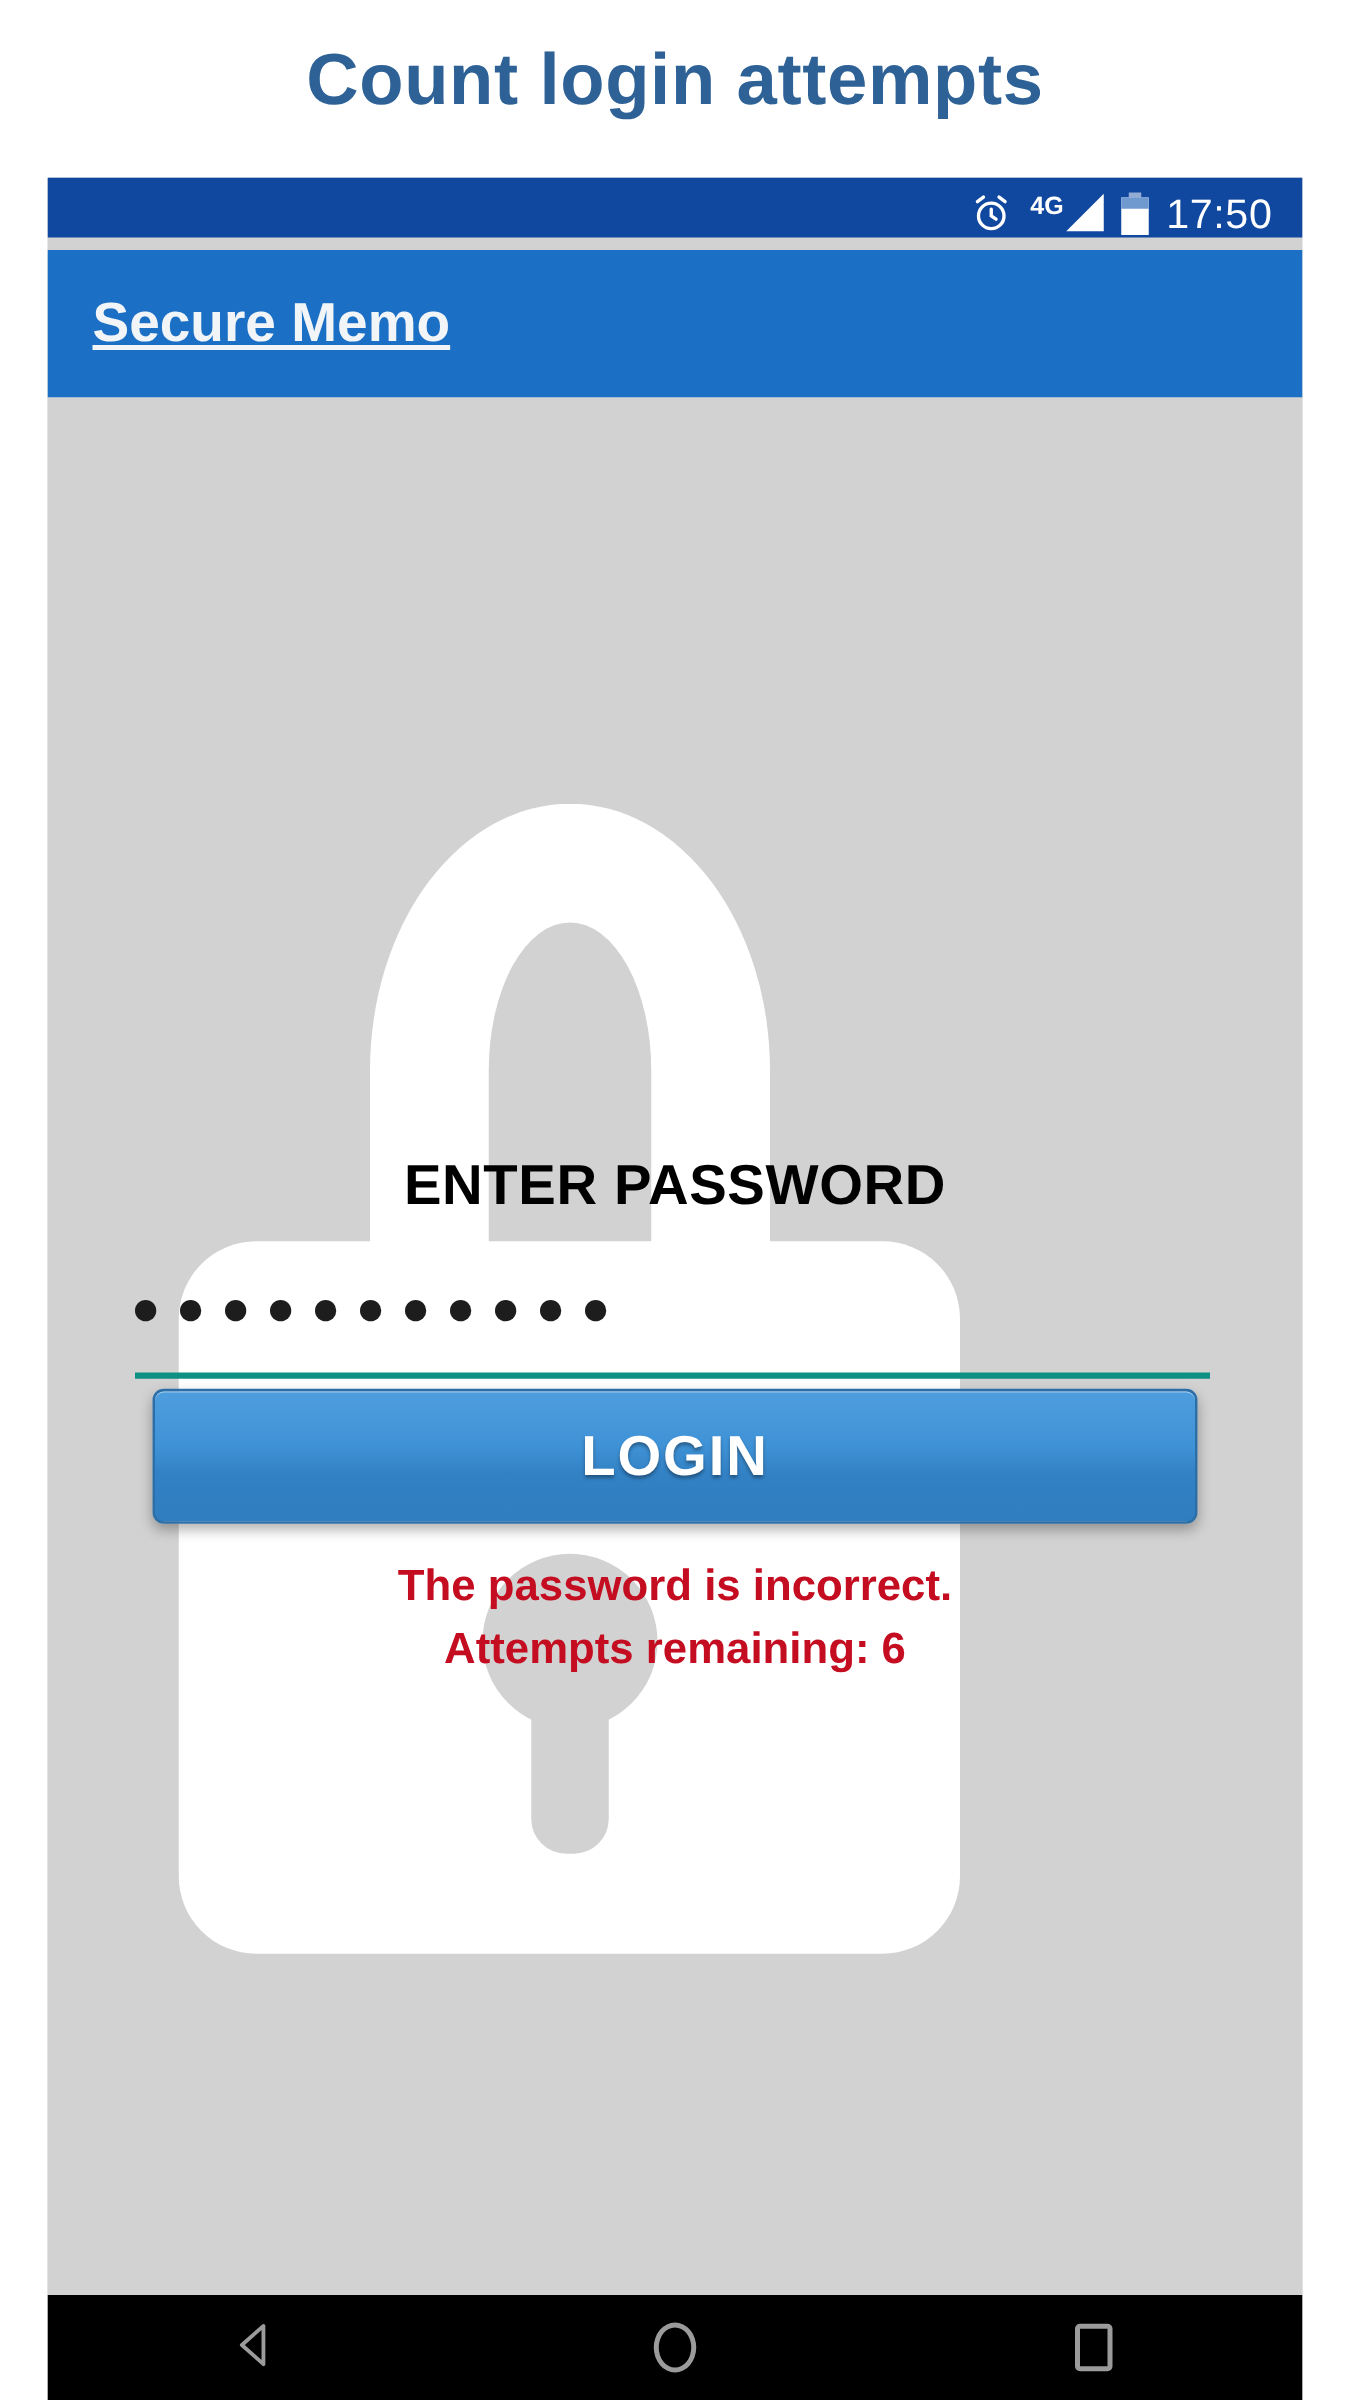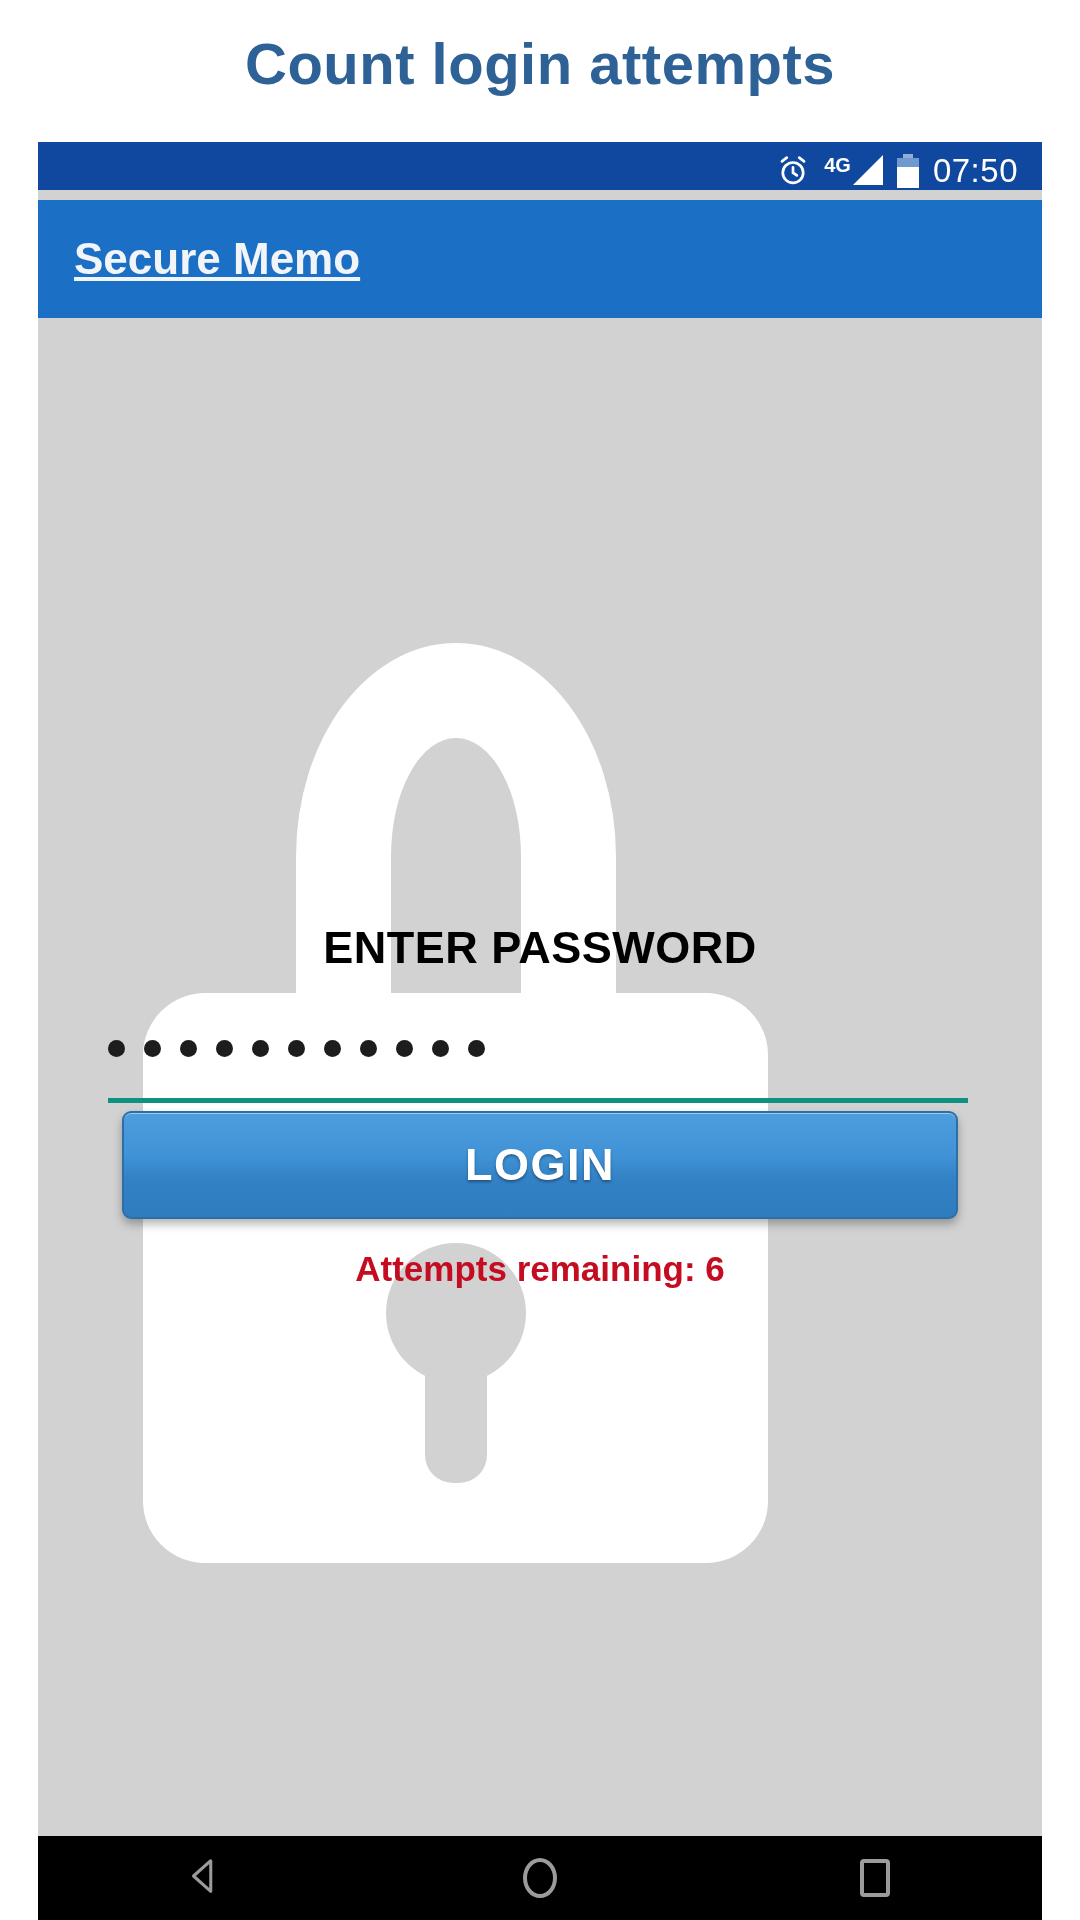--- a/index.html
+++ b/index.html
@@ -205,21 +205,21 @@
           <span class="lbl-4g">4G</span>
           <span class="sig-tri"></span>
         </span>
 
         <span class="icon-batt">
           <span class="cap"></span>
             <span class="shell"></span>
             <span class="used"></span>
         </span>
 
-        <span class="clock-text">07:50</span>
+        <span class="clock-text">17:50</span>
       </div>
     </div>
 
     <div class="appbar">
       <div class="appbar-title">Secure Memo</div>
     </div>
 
     <div class="content">
 
       <div class="lock">
@@ -246,20 +246,21 @@
             <i></i>
           </div>
         <div class="pwd-underline"></div>
       </div>
 
       <div class="login-btn">
         <span class="login-label">LOGIN</span>
       </div>
 
       <div class="error-msg">
+        <div>The password is incorrect.</div>
         <div>Attempts remaining: 6</div>
       </div>
 
     </div>
 
     <div class="navbar">
       <div class="nav-slot">
         <span>
           <svg width="46" height="46" viewBox="0 0 24 24">
             <path d="M15 4 L6 12 L15 20 Z" fill="none" stroke="#9b9b9b" stroke-width="1.6" stroke-linejoin="round"></path>

